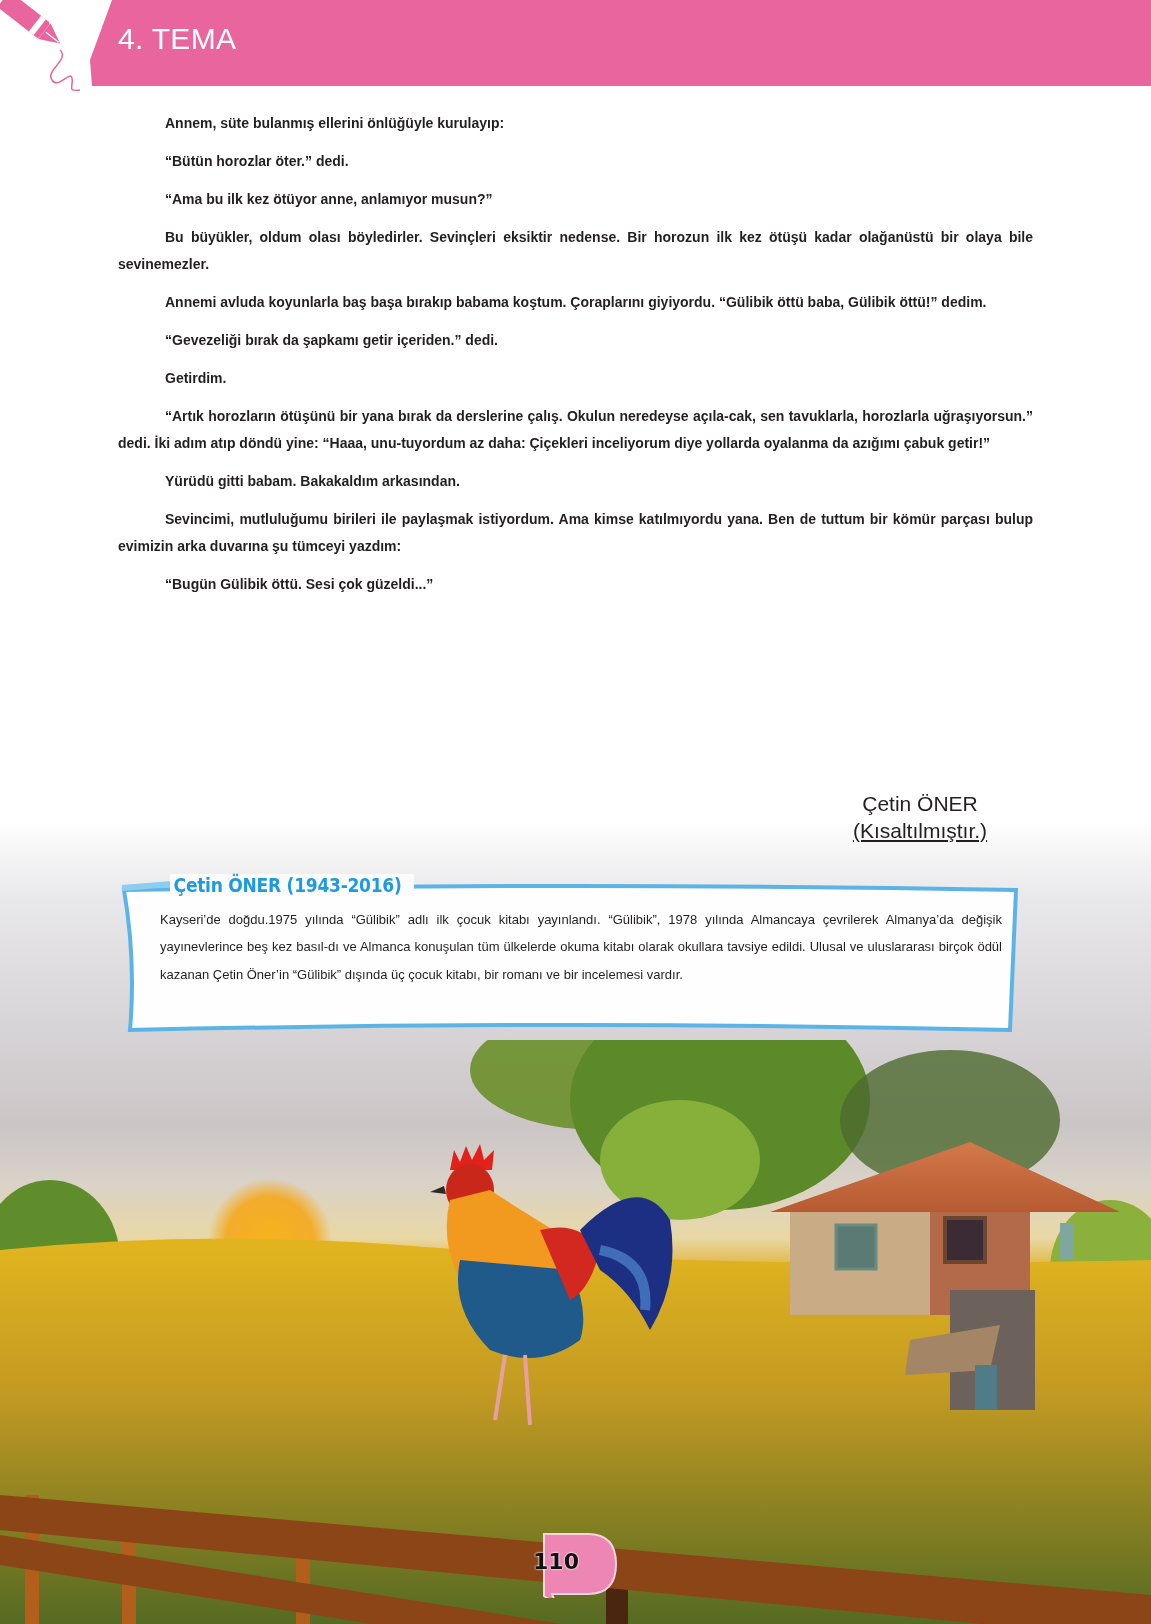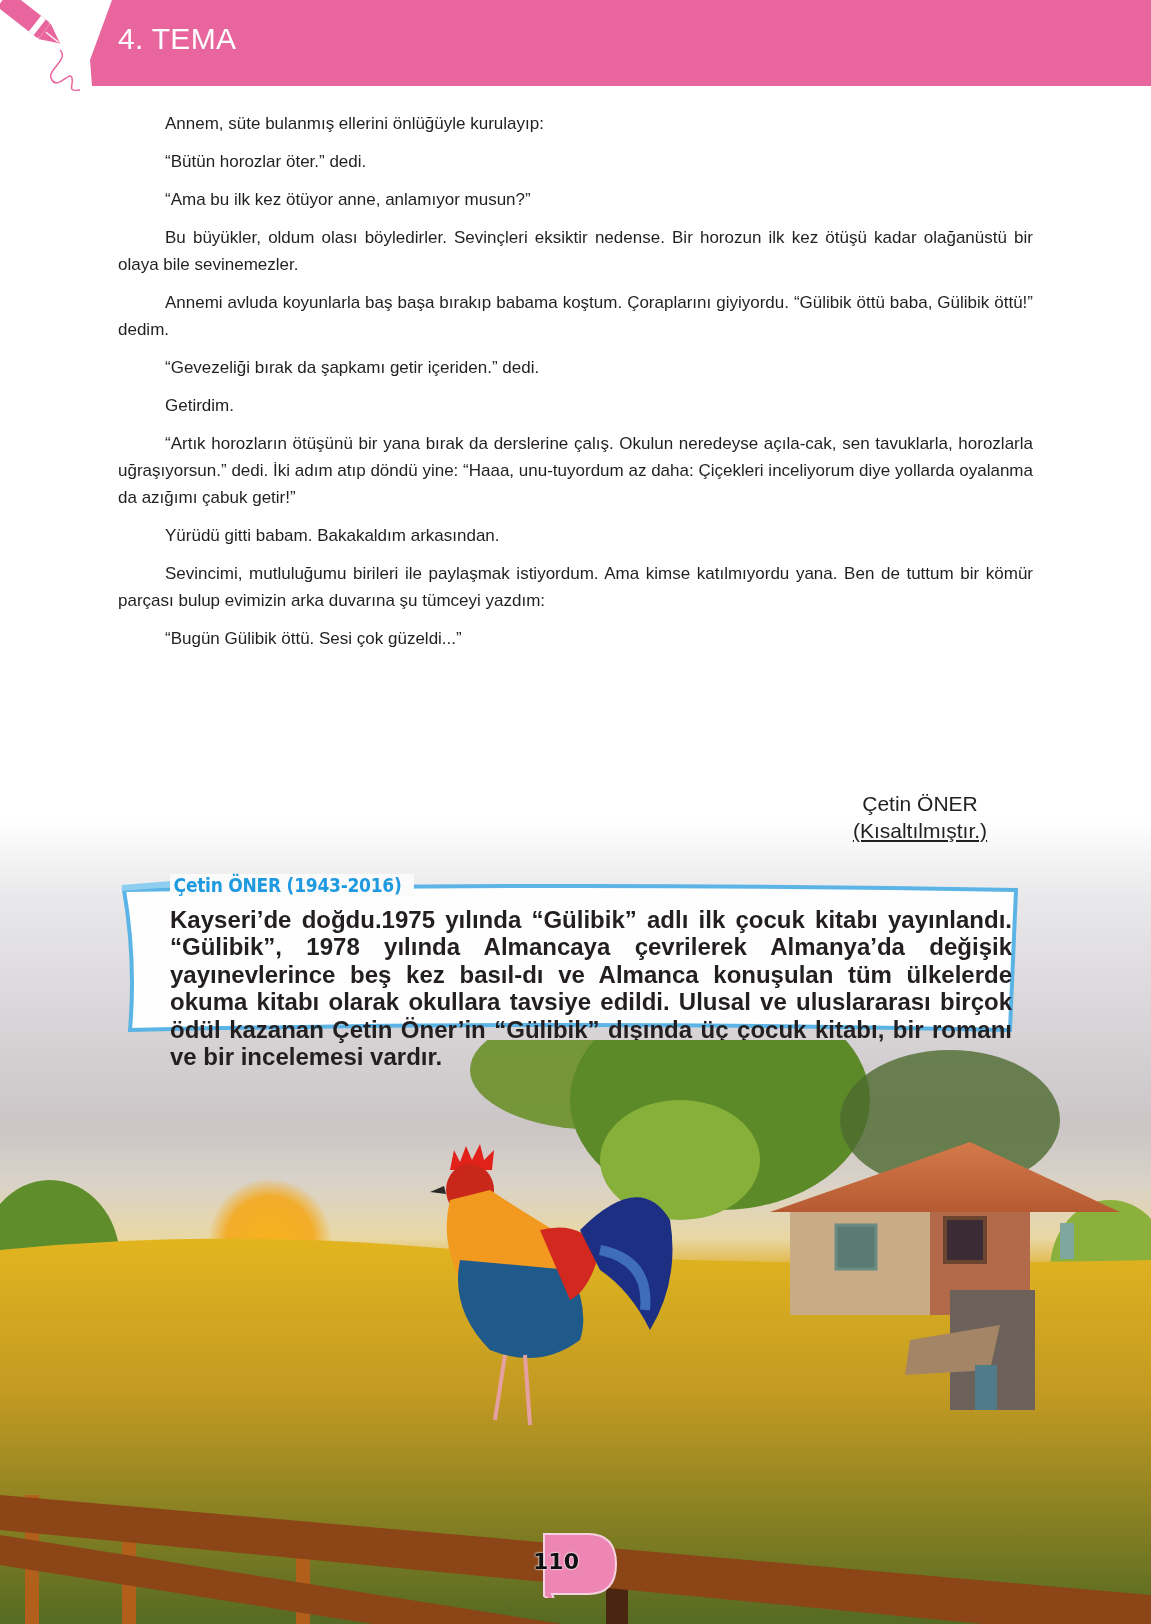--- a/index.html
+++ b/index.html
@@ -6,32 +6,32 @@
   body { width:1151px; height:1624px; position:relative; overflow:hidden; background:#ffffff;
          font-family:"Liberation Sans", sans-serif; color:#231f20; }
 
   
   .header-band { position:absolute; left:90px; top:0; width:1061px; height:86px; background:#e8669d;
                  clip-path: polygon(22px 0, 100% 0, 100% 100%, 2px 100%, 0 60px); }
   .header-title { position:absolute; left:118px; top:22px; font-size:30px; font-weight:normal; color:#ffffff; letter-spacing:0.3px; }
   .pen-icon { position:absolute; left:0; top:0; width:110px; height:100px; }
 
   
-  .story { position:absolute; left:118px; top:110px; width:915px; font-size:17px; line-height:27px; }
+  .story { position:absolute; left:118px; top:110px; width:915px; font-size:14px; line-height:27px;font-weight:bold; }
   .story p { margin:0 0 12px 0; text-indent:47px; text-align:justify; }
   .signature { position:absolute; left:820px; width:200px; text-align:center; font-size:21px; }
   .sig-name { top:792px; font-weight:normal; }
   .sig-note { top:819px;text-decoration:underline; }
 
   
   .scene { position:absolute; left:0; top:820px; width:1151px; height:804px; z-index:-1;
            background: linear-gradient(to bottom, #ffffff 0%, #e8e7e9 10%, #d8d5d8 25%, #cbc5c6 38%, #d9d2c8 45%, #e9d8a5 52%, #e0b236 56%, #c49a1d 62%, #8c8a26 72%, #6c7c23 85%, #4e6420 100%); }
   .bio-title { position:absolute; left:170px; top:874px; font-family:"DejaVu Sans", sans-serif; font-weight:bold;
                font-size:19px; color:#1f9ae0; background:#fbfbfb; padding:0 14px 0 4px; letter-spacing:-0.3px; transform:scaleX(0.9); transform-origin:left; }
-  .bio-text { position:absolute; left:170px; top:906px; width:842px; font-size:24px; line-height:27.4px; text-align:justify;font-weight:bold; }
+  .bio-text { position:absolute; left:160px; top:906px; width:842px; font-size:13px; line-height:27.4px; text-align:justify; }
 
   
   .illustration { position:absolute; left:0; top:1040px; width:1151px; height:584px; }
 
   
   .page-num { position:absolute; left:540px; top:1532px; width:78px; height:66px; }
   .page-num-text { position:absolute; left:520px; top:1549px; width:72px; text-align:center; font-weight:bold; font-size:22px;
                    color:#111; font-family:"DejaVu Sans", sans-serif; text-shadow: 0 0 2px #fff, 0 0 2px #fff; }
 </style>
 </head>

